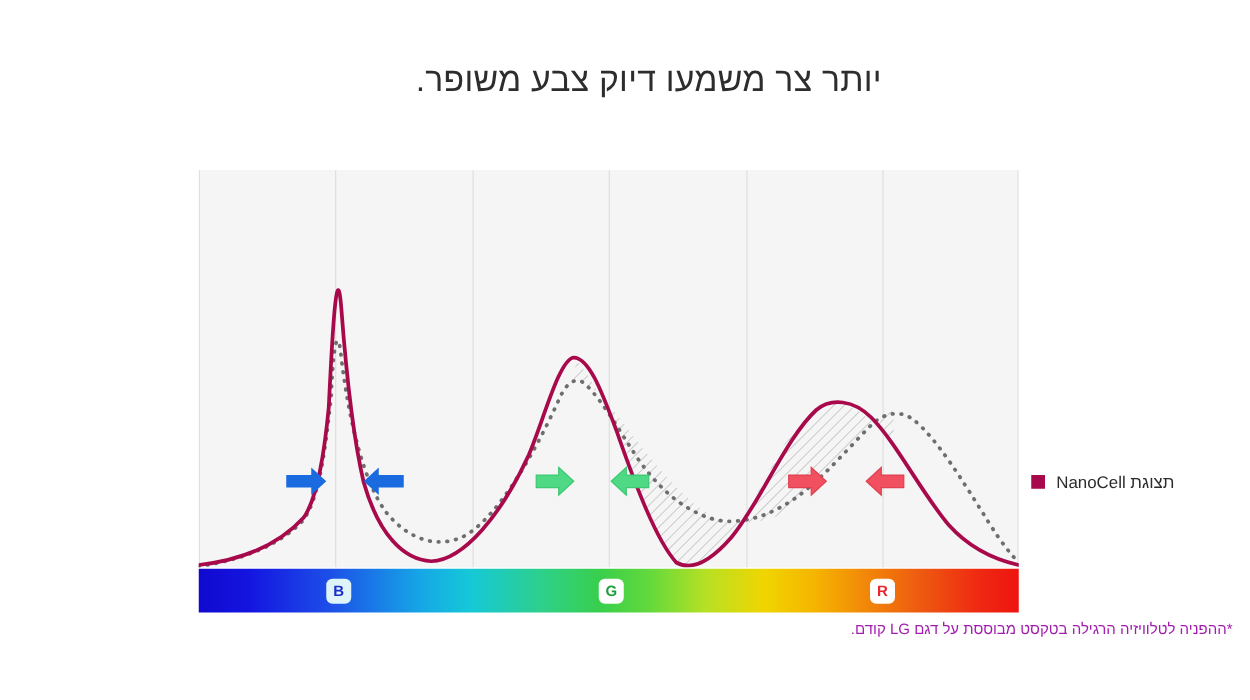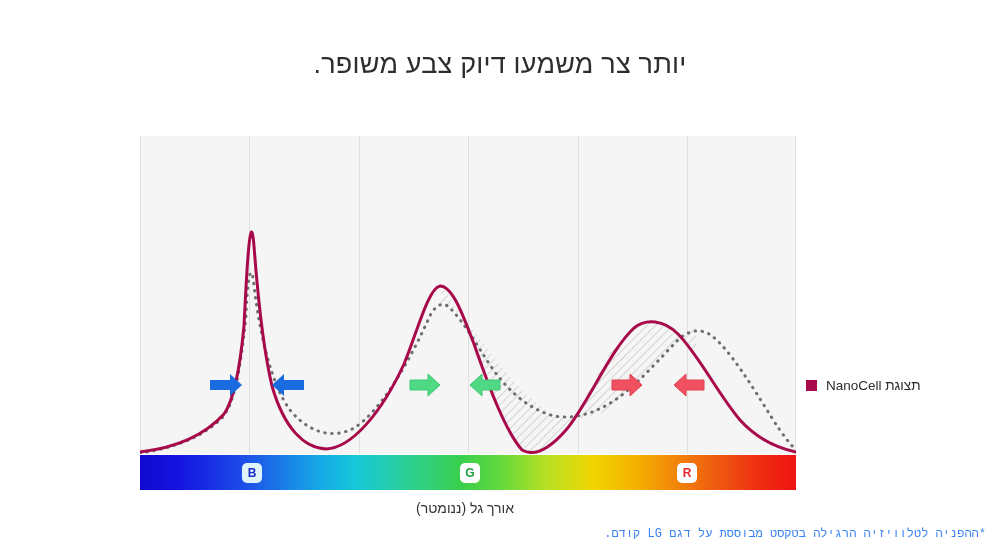--- a/index.html
+++ b/index.html
@@ -10,20 +10,21 @@
     width: 1000px;
     height: 560px;
     background: #ffffff;
     font-family: "Liberation Sans", sans-serif;
     overflow: hidden;
     position: relative;
   }
   #page-root {
     position: absolute;
     inset: 0;
+    margin-left: 19px;
   }
 
   
   .page-title {
     position: absolute;
     left: 0;
     top: 48px;
     width: 1000px;
     text-align: center;
     direction: rtl;
@@ -132,26 +133,25 @@
     color: #2b2b2b;
     direction: rtl;
     unicode-bidi: plaintext;
     white-space: nowrap;
   }
 
   
   .footnote {
     position: absolute;
     right: 14px;
-    top: 527px;
+    top: 496px;
     direction: rtl;
     font-size: 12px;
-    color: #3b82f6;
+    color: #a21caf;
     white-space: nowrap;
-    font-family: Liberation Mono, monospace;
   }
 </style>
 </head>
 <body>
 
 <div id="page-root">
 
   <div class="page-title">יותר צר משמעו דיוק צבע משופר.</div>
 
   <div class="chart-wrap">
@@ -253,21 +253,20 @@
       </g>
     </svg>
   </div>
 
   <div class="spectrum-bar">
     <div class="band-badge band-b">B</div>
     <div class="band-badge band-g">G</div>
     <div class="band-badge band-r">R</div>
   </div>
 
-  <div class="axis-label">אורך גל (ננומטר)</div>
 
   <div class="legend">
     <div class="legend-row">
       <span class="legend-swatch" style="background:#a8094a;"></span>
       <span class="legend-label">תצוגת NanoCell</span>
     </div>
   </div>
 
   <div class="footnote">*ההפניה לטלוויזיה הרגילה בטקסט מבוססת על דגם LG קודם.</div>
 

